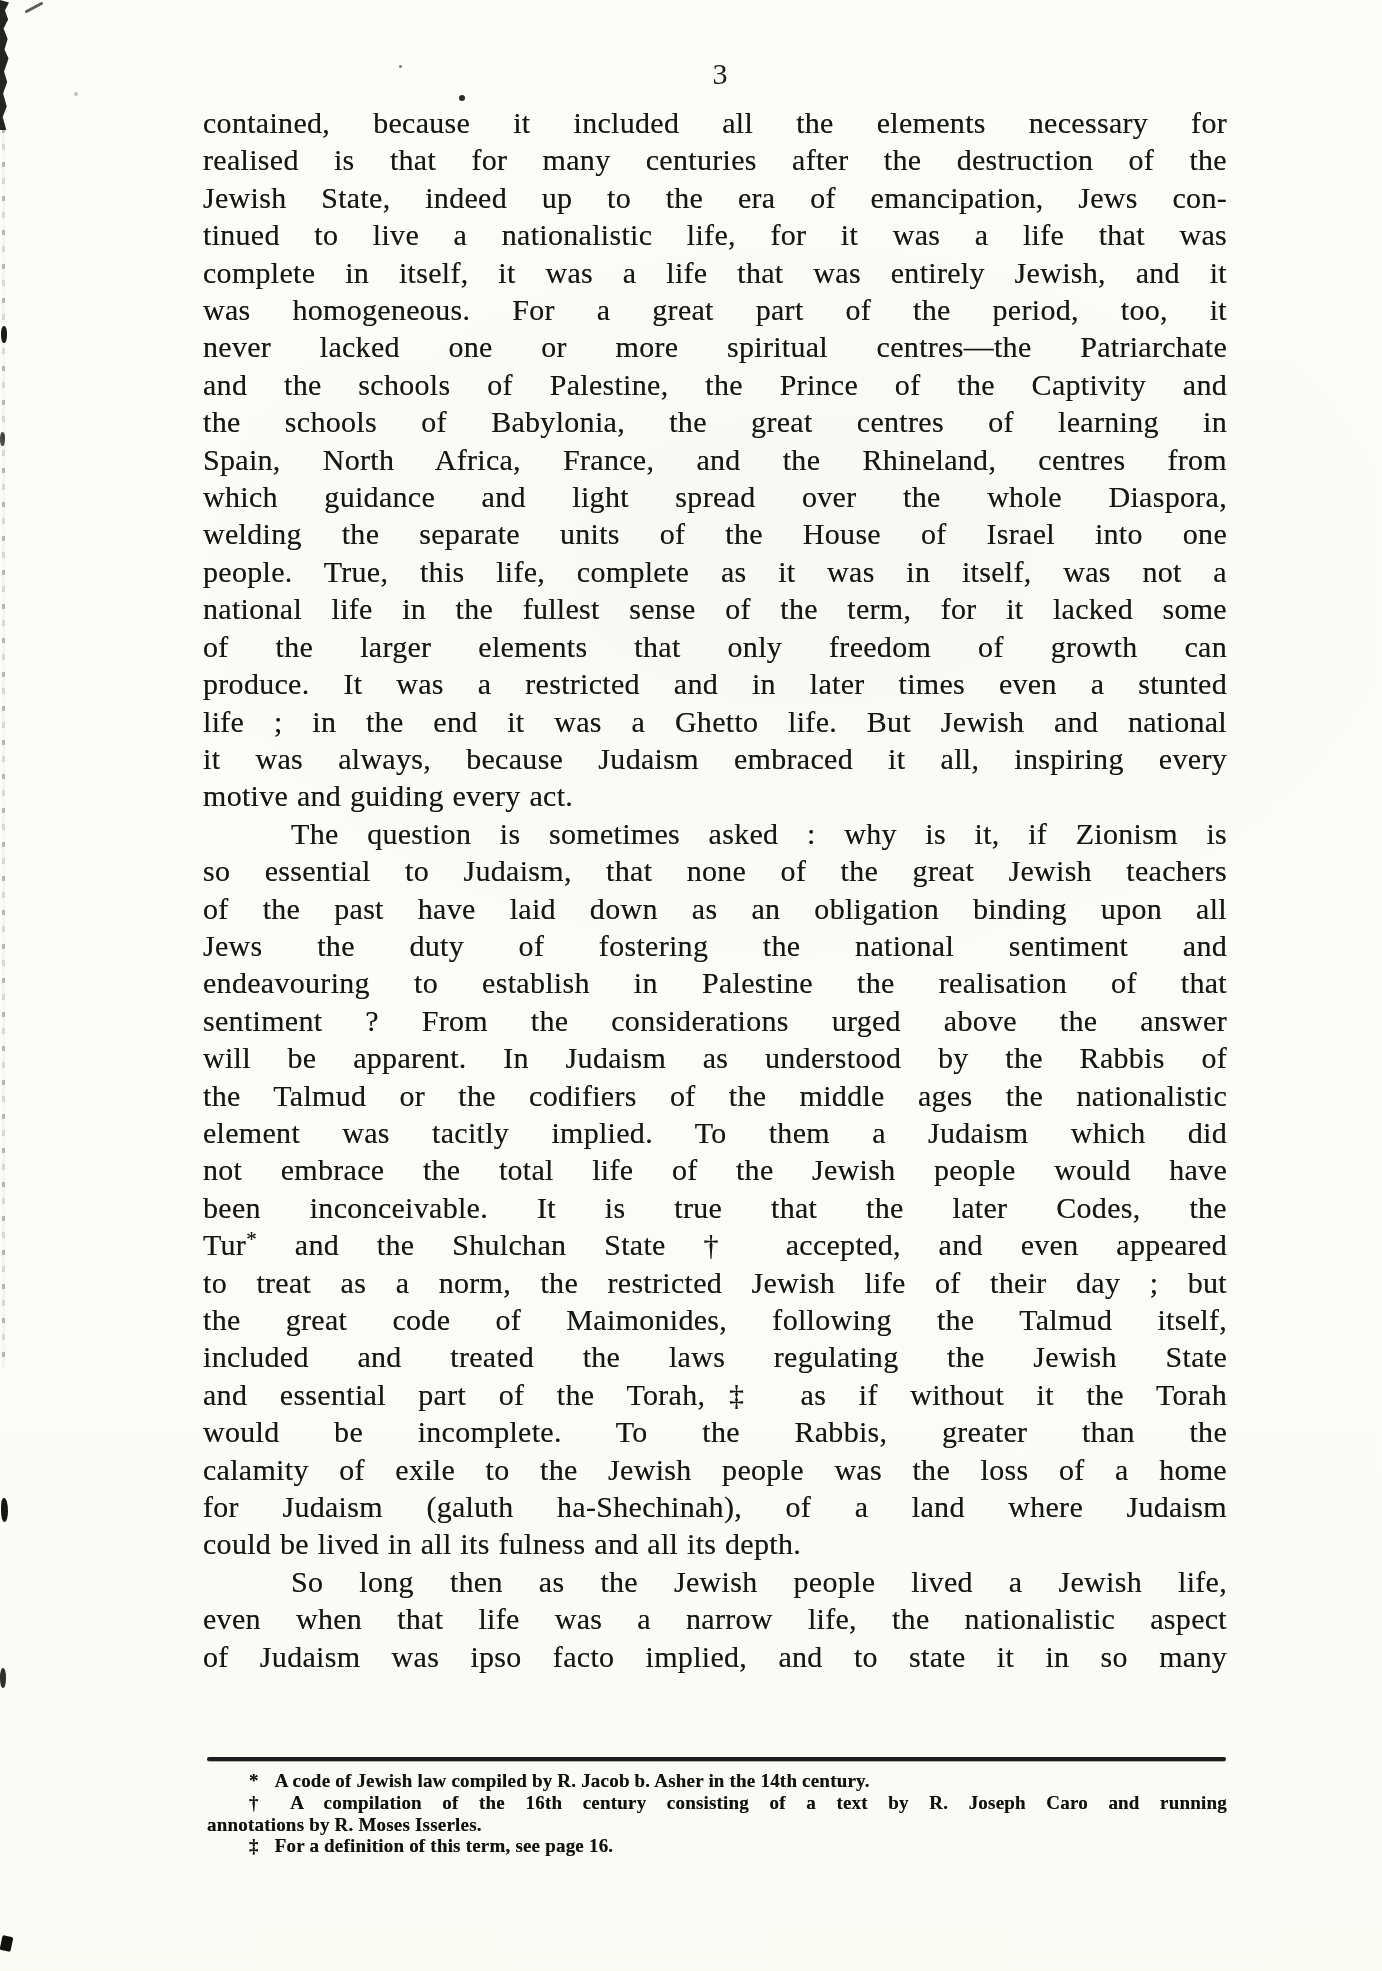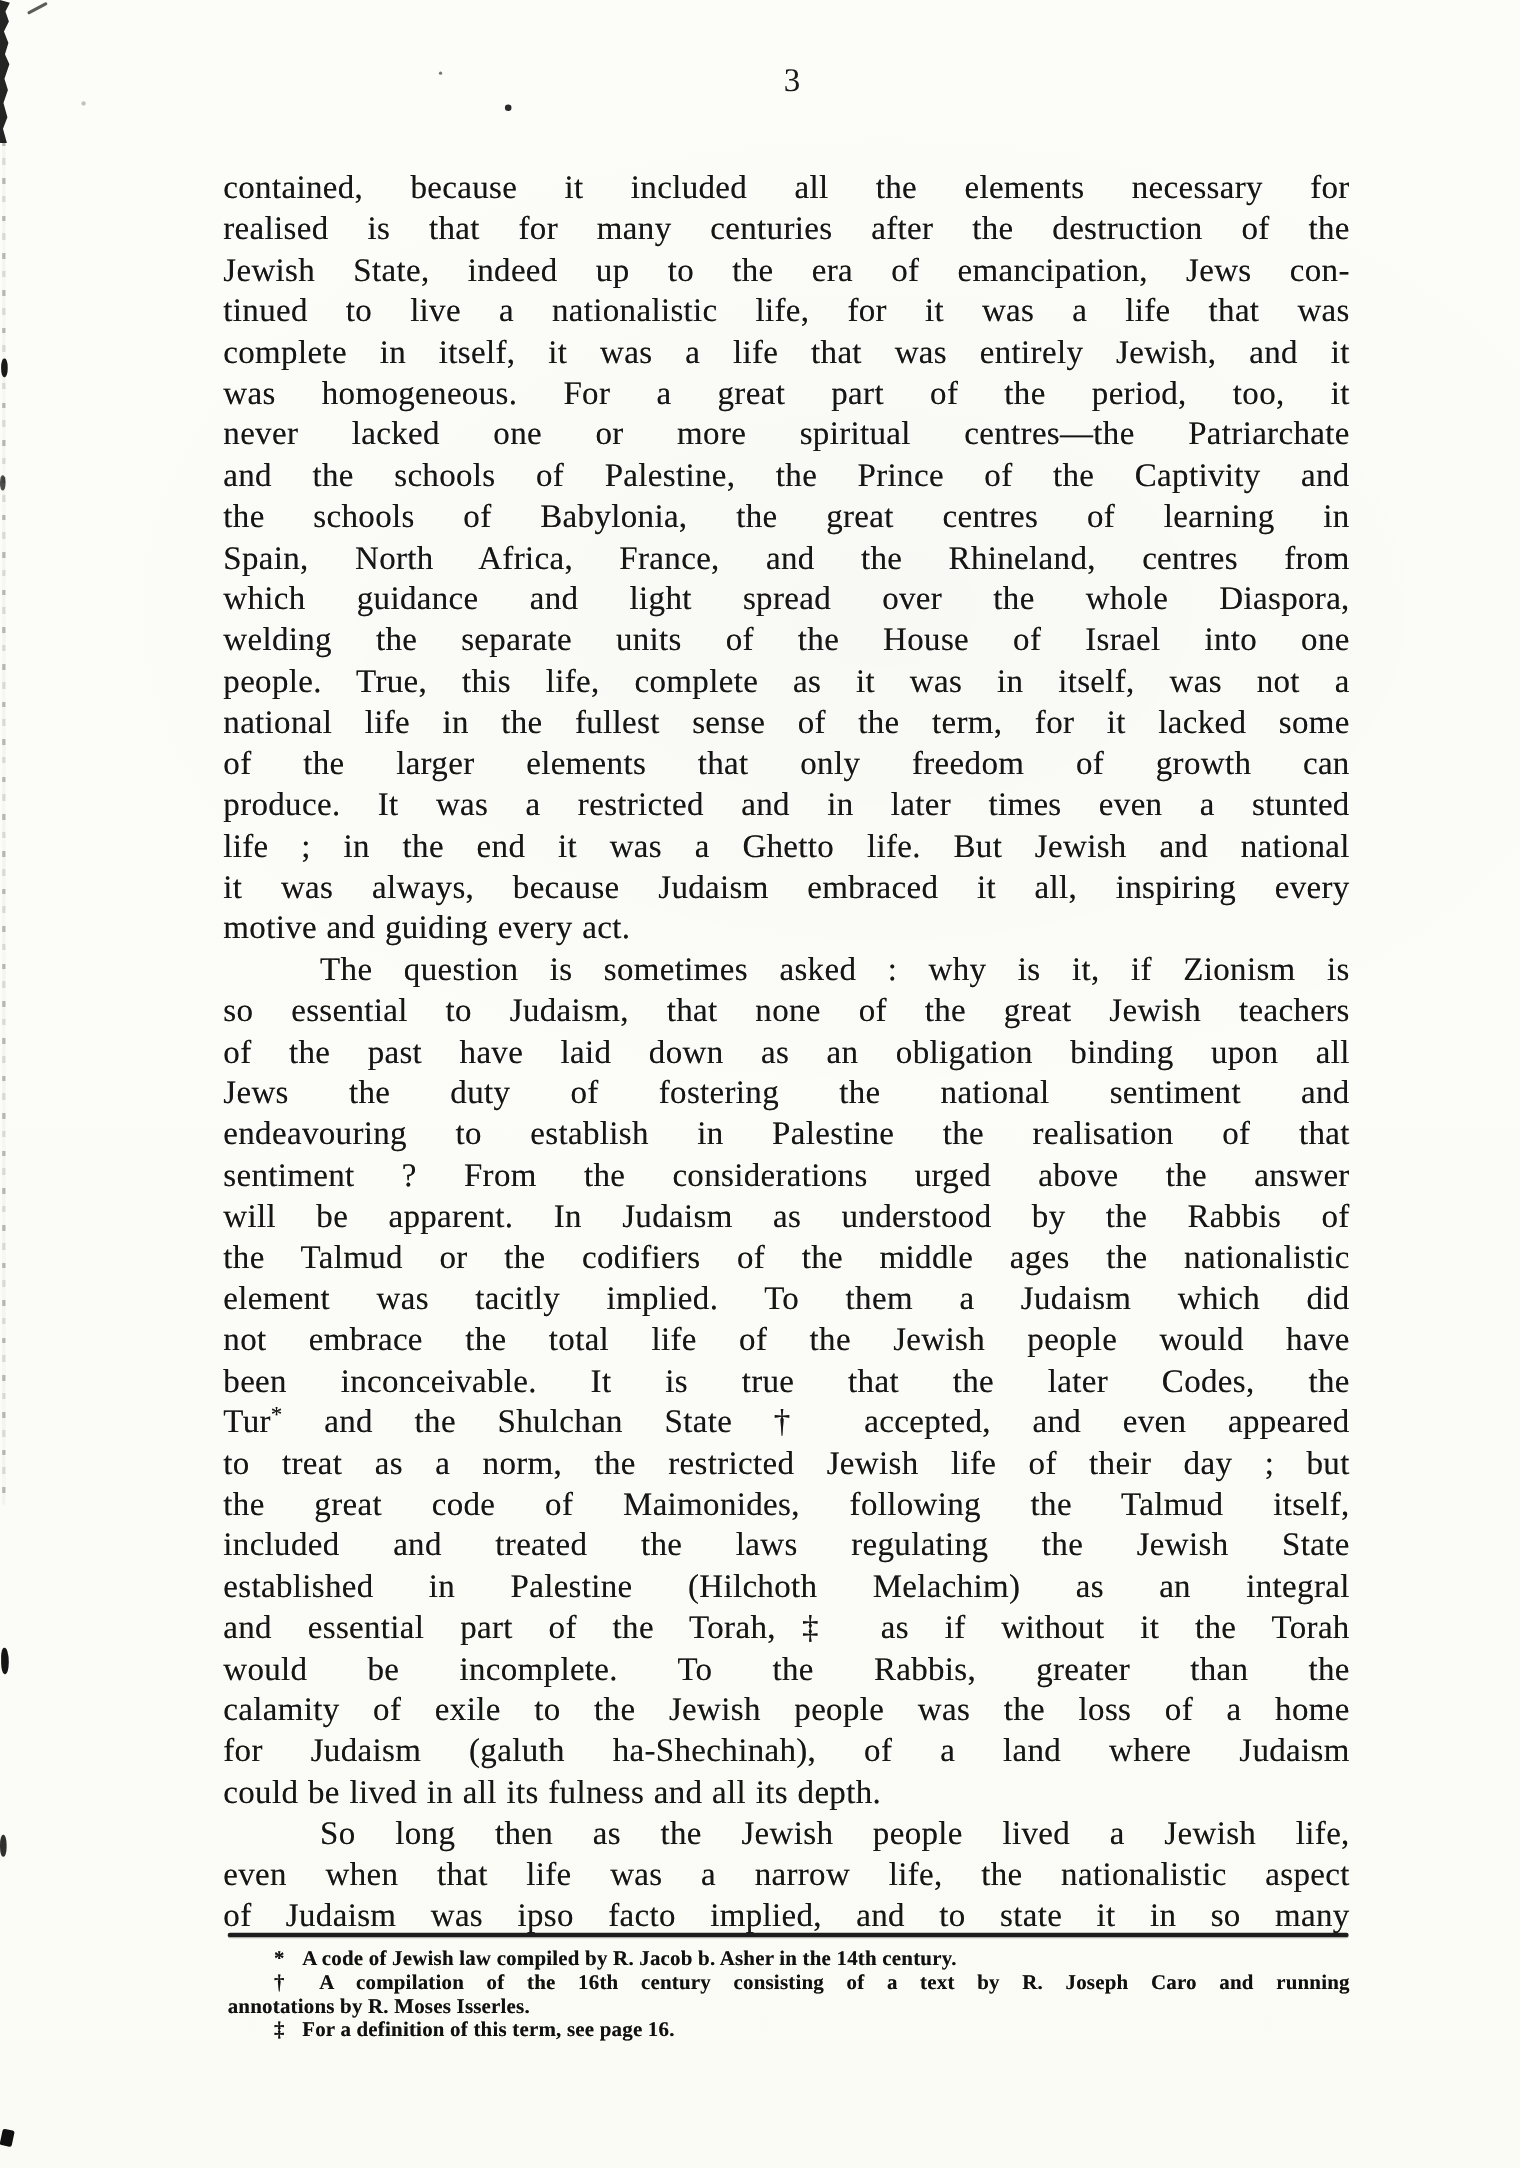--- a/index.html
+++ b/index.html
@@ -13,21 +13,21 @@
       linear-gradient(#fcfcf9, #fbfbf6);
     overflow:hidden;
     font-family:"Liberation Serif", serif;
   }
   .pageno{
     position:absolute; left:700px; top:56px; width:40px;
     font:30px/36px "Liberation Serif", serif;
     text-align:center; color:#1a1a1a;
   }
   .body-col{
-    position:absolute; left:203px; top:104px; width:1024px;margin-top:48px;
+    position:absolute; left:203px; top:104px; width:1024px;
   }
   .bl{
     width:1024px;
     font:30px/37.4px "Liberation Serif", serif;
     color:#161616;
     letter-spacing:0.3px;
     word-spacing:1px;
     text-align:justify;
     -moz-text-align-last:justify;
     text-align-last:justify;
@@ -119,21 +119,20 @@
       <div class="bl"><span>sentiment ?  From the considerations urged above the answer</span></div>
       <div class="bl"><span>will be apparent.  In Judaism as understood by the Rabbis of</span></div>
       <div class="bl"><span>the Talmud or the codifiers of the middle ages the nationalistic</span></div>
       <div class="bl"><span>element was tacitly implied.  To them a Judaism which did</span></div>
       <div class="bl"><span>not embrace the total life of the Jewish people would have</span></div>
       <div class="bl"><span>been inconceivable.  It is true that the later Codes, the</span></div>
       <div class="bl"><span class="it">Tur</span><span class="sup">*</span><span> and the </span><span class="it">Shulchan State</span><span> † accepted, and even appeared</span></div>
       <div class="bl"><span>to treat as a norm, the restricted Jewish life of their day ; but</span></div>
       <div class="bl"><span>the great code of Maimonides, following the Talmud itself,</span></div>
       <div class="bl"><span>included and treated the laws regulating the Jewish State</span></div>
-      <div class="bl"><span>established in Palestine (</span><span class="it">Hilchoth Melachim</span><span>) as an integral</span></div>
       <div class="bl"><span>and essential part of the Torah,‡ as if without it the Torah</span></div>
       <div class="bl"><span>would be incomplete.  To the Rabbis, greater than the</span></div>
       <div class="bl"><span>calamity of exile to the Jewish people was the loss of a home</span></div>
       <div class="bl"><span>for Judaism (</span><span class="it">galuth ha-Shechinah</span><span>), of a land where Judaism</span></div>
       <div class="bl nj"><span>could be lived in all its fulness and all its depth.</span></div>
       <div class="bl ind"><span>So long then as the Jewish people lived a Jewish life,</span></div>
       <div class="bl"><span>even when that life was a narrow life, the nationalistic aspect</span></div>
       <div class="bl"><span>of Judaism was </span><span class="it">ipso facto</span><span> implied, and to state it in  so many</span></div>
     </div>
 

